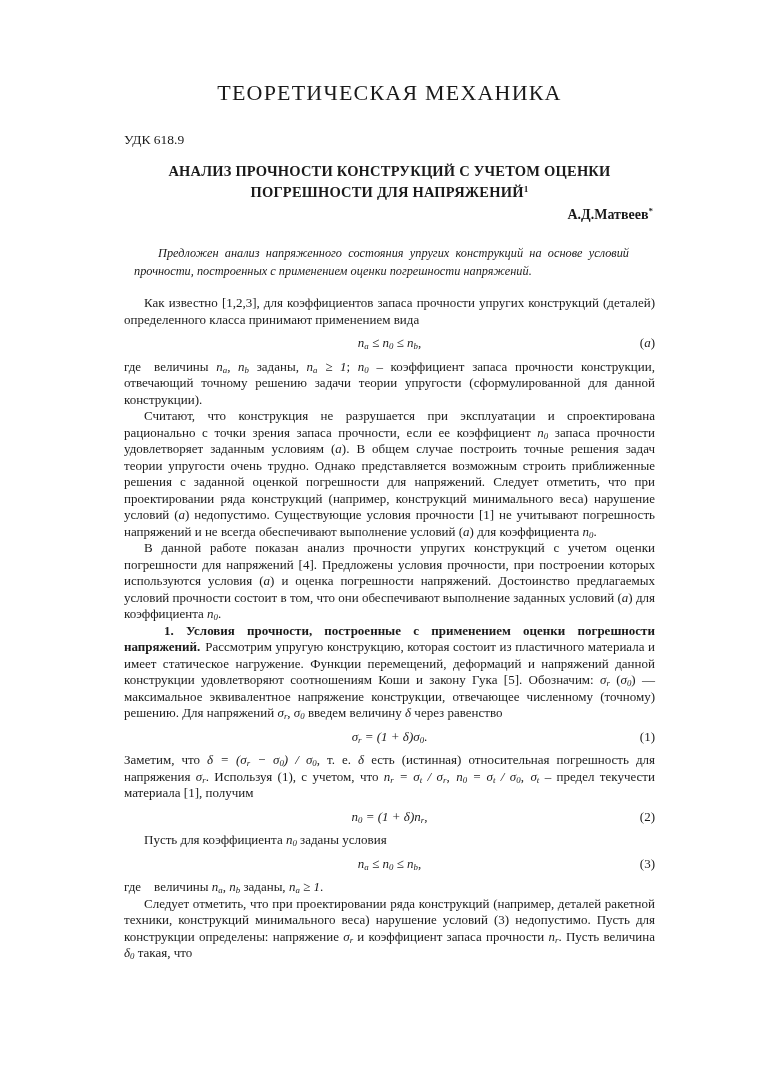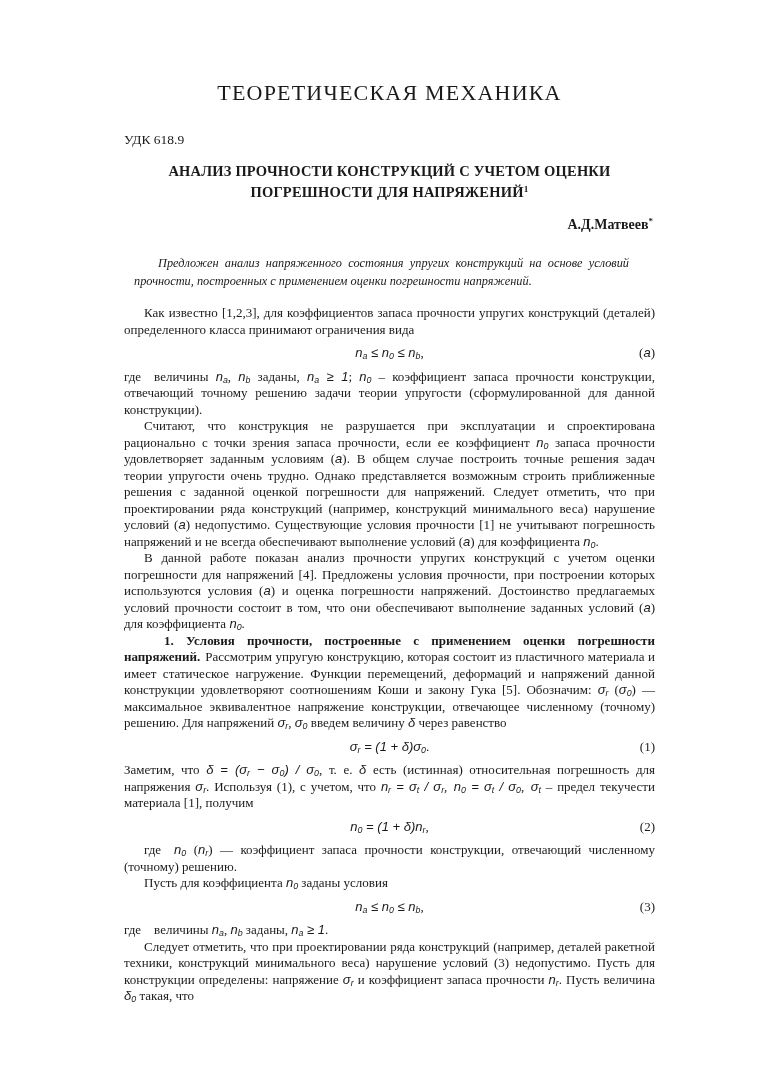--- a/index.html
+++ b/index.html
@@ -34,21 +34,21 @@
   .udc {
     font-size: 13.5px;
     margin-bottom: 12px;
   }
   .article-title {
     font-size: 14.5px;
     line-height: 21px;
     font-weight: bold;
     text-align: center;
     max-width: 478px;
-    margin: 0 auto 14px auto;
+    margin: 0 auto 4px auto;
     letter-spacing: 0.2px;
   }
   .author {
     text-align: right;
     font-weight: bold;
     font-size: 14px;
     margin: 0 2px 22px 0;
     font-family: Liberation Serif, serif;
   }
   .abstract {
@@ -72,21 +72,21 @@
     margin: 7px 0;
     min-height: 16.5px;
   }
   .eq-label {
     position: absolute;
     right: 0;
     top: 50%;
     transform: translateY(-50%);
   }
   .m {
-    font-family: Liberation Sans, sans-serif;
+    font-family: Liberation Serif, serif;
     font-style: italic;
   }
   sub { font-size: 68%; line-height: 0; vertical-align: -0.25em; }
   sup { font-size: 64%; line-height: 0; vertical-align: 0.55em; }
   .footer { margin-top: auto; }
   .footnote-rule {
     width: 236px;
     height: 0;
     border-top: 1.2px solid #3a3a3a;
     margin: 10px 0 6px 0;
@@ -111,21 +111,21 @@
   <div class="running-head">ТЕОРЕТИЧЕСКАЯ МЕХАНИКА</div>
 
   <div class="udc">УДК 618.9</div>
 
   <h1 class="article-title">АНАЛИЗ ПРОЧНОСТИ КОНСТРУКЦИЙ С УЧЕТОМ ОЦЕНКИ ПОГРЕШНОСТИ ДЛЯ НАПРЯЖЕНИЙ<sup>1</sup></h1>
 
   <div class="author">А.Д.Матвеев<sup>*</sup></div>
 
   <div class="abstract">Предложен анализ напряженного состояния упругих конструкций на основе условий прочности, построенных с применением оценки погрешности напряжений.</div>
 
-  <p class="para indent">Как известно [1,2,3], для коэффициентов запаса прочности упругих конструкций (деталей) определенного класса принимают ограничения вида</p>
+  <p class="para indent">Как известно [1,2,3], для коэффициентов запаса прочности упругих конструкций (деталей) определенного класса принимают применением вида</p>
 
   <div class="eq">
     <span class="eq-body"><span class="m">n<sub>a</sub> ≤ n<sub>0</sub> ≤ n<sub>b</sub></span>,</span>
     <span class="eq-label">(<span class="m">a</span>)</span>
   </div>
 
   <p class="para noindent">где  величины <span class="m">n<sub>a</sub></span>, <span class="m">n<sub>b</sub></span> заданы, <span class="m">n<sub>a</sub> ≥ 1</span>; <span class="m">n<sub>0</sub></span> – коэффициент запаса прочности конструкции, отвечающий точному решению задачи теории упругости (сформулированной для данной конструкции).</p>
 
   <p class="para indent">Считают, что конструкция не разрушается при эксплуатации и спроектирована рационально с точки зрения запаса прочности, если ее коэффициент <span class="m">n<sub>0</sub></span> запаса прочности удовлетворяет заданным условиям (<span class="m">a</span>). В общем случае построить точные решения задач теории упругости очень трудно. Однако представляется возможным строить приближенные решения с заданной оценкой погрешности для напряжений. Следует отметить, что при проектировании ряда конструкций (например, конструкций минимального веса) нарушение условий (<span class="m">a</span>) недопустимо. Существующие условия прочности [1] не учитывают погрешность напряжений и не всегда обеспечивают выполнение условий (<span class="m">a</span>) для коэффициента <span class="m">n<sub>0</sub></span>.</p>
 
@@ -140,21 +140,20 @@
     <span class="eq-label">(1)</span>
   </div>
 
   <p class="para noindent">Заметим, что <span class="m">δ = (σ<sub>r</sub> − σ<sub>0</sub>) / σ<sub>0</sub></span>, т. е. <span class="m">δ</span> есть (истинная) относительная погрешность для напряжения <span class="m">σ<sub>r</sub></span>. Используя (1), с учетом, что <span class="m">n<sub>r</sub> = σ<sub>t</sub> / σ<sub>r</sub></span>, <span class="m">n<sub>0</sub> = σ<sub>t</sub> / σ<sub>0</sub></span>, <span class="m">σ<sub>t</sub></span> – предел текучести материала [1], получим</p>
 
   <div class="eq">
     <span class="eq-body"><span class="m">n<sub>0</sub> = (1 + δ)n<sub>r</sub></span>,</span>
     <span class="eq-label">(2)</span>
   </div>
 
-  <p class="para indent">где  <span class="m">n<sub>0</sub></span> (<span class="m">n<sub>r</sub></span>) — коэффициент запаса прочности конструкции, отвечающий численному (точному) решению.</p>
 
   <p class="para indent">Пусть для коэффициента <span class="m">n<sub>0</sub></span> заданы условия</p>
 
   <div class="eq">
     <span class="eq-body"><span class="m">n<sub>a</sub> ≤ n<sub>0</sub> ≤ n<sub>b</sub></span>,</span>
     <span class="eq-label">(3)</span>
   </div>
 
   <p class="para noindent">где  величины <span class="m">n<sub>a</sub></span>, <span class="m">n<sub>b</sub></span> заданы, <span class="m">n<sub>a</sub> ≥ 1</span>.</p>
 

